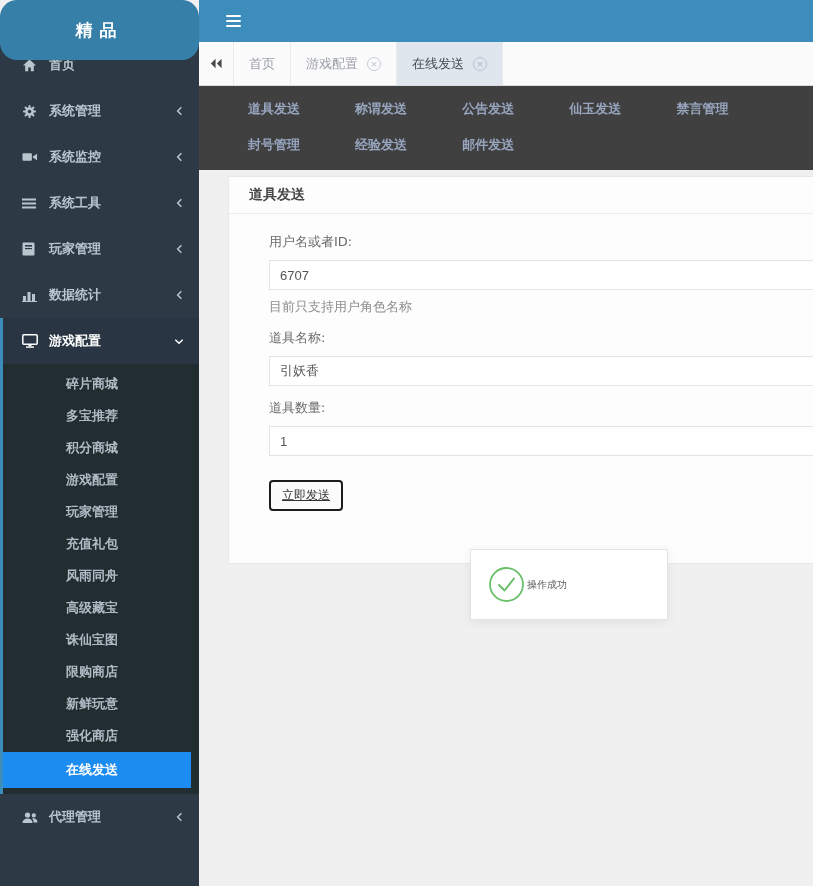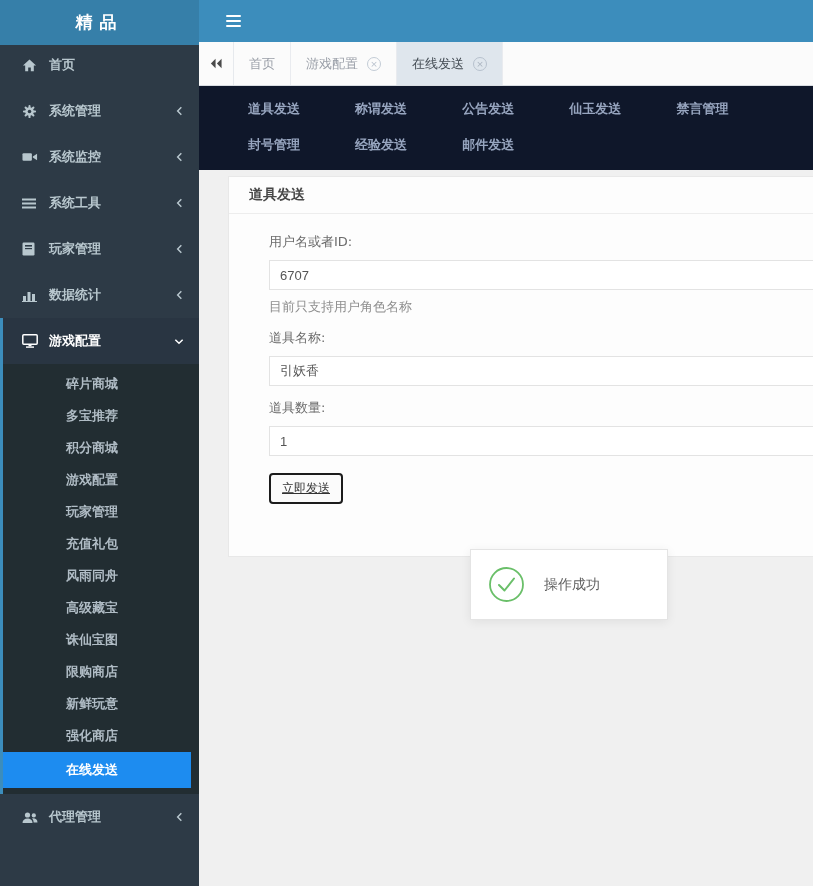--- a/index.html
+++ b/index.html
@@ -2,22 +2,22 @@
 <html><head>
 <meta charset="utf-8">
 <style>
   * { margin:0; padding:0; box-sizing:border-box; }
   html,body { width:813px; height:886px; overflow:hidden; background:#f0f0f0;
     font-family:"DejaVu Sans","Liberation Sans",sans-serif; }
   .stage { position:relative; width:813px; height:886px; overflow:hidden; }
 
   
   .topbar { position:absolute; top:0; left:0; right:0; height:42px; display:flex; z-index:5; }
-  .logo { width:199px; height:45px; background:#367fa9; color:#fff; font-size:17px;
-    font-weight:bold; letter-spacing:7px; display:flex; align-items:center; justify-content:center; }
+  .logo { width:199px; height:60px; background:#367fa9; color:#fff; font-size:17px;
+    font-weight:bold; letter-spacing:7px; display:flex; align-items:center; justify-content:center;border-radius:17px; }
   .navbar { flex:1; background:#3c8dbc; display:flex; align-items:center; padding-left:27px; }
   .hamburger { cursor:pointer; display:inline-block; }
   .hamburger i { display:block; width:15px; height:2px; background:#fff; margin:3px 0; border-radius:1px; }
 
   
   .sidebar { position:absolute; top:42px; left:0; bottom:0; width:199px; background:#2d3a46; z-index:4; }
   .side-item { height:46px; display:flex; align-items:center; padding:0 14px 0 22px;
     color:#b8c7ce; font-size:13px; font-weight:bold; cursor:pointer; }
   .side-item .ic { width:27px; display:flex; align-items:center; }
   .side-item .chev { margin-left:auto; display:flex; align-items:center; }
@@ -33,40 +33,40 @@
   .tabstrip { height:44px; background:#fbfbfb; border-bottom:1px solid #d9dde2; display:flex; align-items:stretch; }
   .tab-back { width:35px; display:flex; align-items:center; justify-content:center;
     border-right:1px solid #e6e9ed; cursor:pointer; }
   .tab { display:flex; align-items:center; padding:0 15px; font-size:13px; color:#9a9fa8;
     border-right:1px solid #e9ebef; cursor:pointer; white-space:nowrap; }
   .tab.active { background:#dfe6ed; color:#454d55; }
   .tab .close { margin-left:9px; width:14px; height:14px; border:1px solid #c3ccd6; border-radius:50%;
     color:#b9c2cd; font-size:9px; line-height:12px; text-align:center; display:inline-block; cursor:pointer; }
   .tab.active .close { border-color:#b7c1cd; color:#aab4c0; }
 
-  .subnav { background:#0f172a; padding:12px 0 0 49px; }
+  .subnav { background:#404040; padding:12px 0 0 49px; }
   .subnav a { display:inline-block; width:57px; margin-right:45px; margin-bottom:16px;
     font-size:13px; font-weight:bold; color:#97a5bf; text-decoration:none; white-space:nowrap; }
 
   .card { margin:6px 0 0 29px; width:640px; background:#fdfdfd; border:1px solid #e8e8e8; }
   .card-title { padding:9px 20px; font-size:14px; font-weight:bold; color:#484848; border-bottom:1px solid #ededed; }
   .card-body { padding:6px 22px 52px 40px; }
   .fld-label { display:block; margin-top:13px; font-size:13px; color:#6b6b6b; }
   .form-input { display:block; margin-top:9px; width:100%; height:30px; border:1px solid #e3e3e3;
     background:#fff; padding:0 10px; font-size:13px; color:#555; outline:none; }
   .help { margin-top:8px; font-size:13px; color:#8e8e8e; }
-  .send-btn { margin-top:17px; background:#fbfbfb; border:2px solid #1c1c1c; border-radius:4px;
+  .send-btn { margin-top:24px; background:#fbfbfb; border:2px solid #1c1c1c; border-radius:4px;
     padding:5px 11px; font-size:12px; color:#333; text-decoration:underline; cursor:pointer;
     font-family:"DejaVu Sans","Liberation Sans",sans-serif; }
 
   
   .toast { position:absolute; left:470px; top:549px; width:198px; height:71px; background:#fff;
     border:1px solid #e4e4e4; box-shadow:0 2px 10px rgba(0,0,0,.07); display:flex;
     align-items:center; padding-left:17px; z-index:10; }
-  .toast-text { margin-left:19px; font-size:14px; color:#5f5f5f; }
+  .toast-text { margin-left:2px; font-size:10px; color:#5f5f5f; }
 
   svg { display:block; }
 </style>
 </head>
 <body>
 
 <div class="stage">
 
   <div class="topbar">
     <div class="logo">精品</div>

